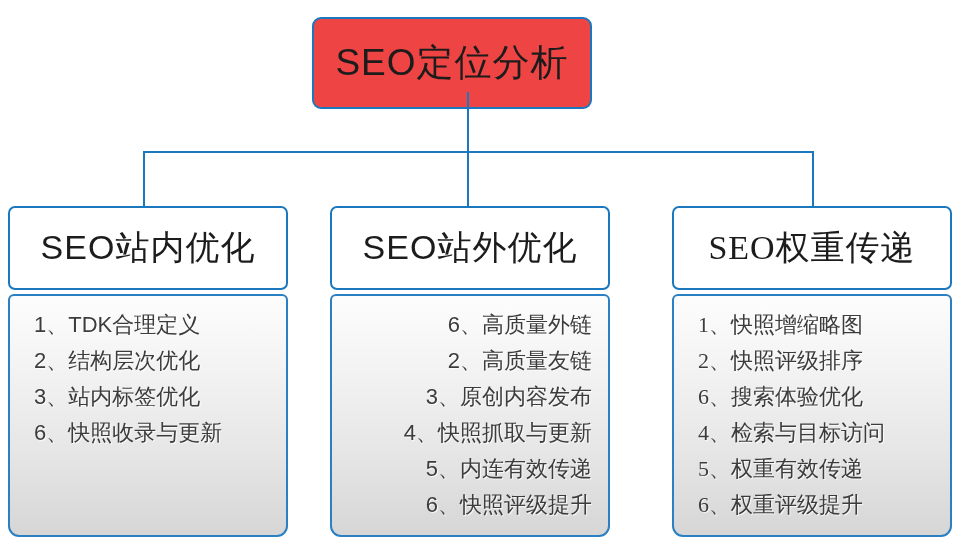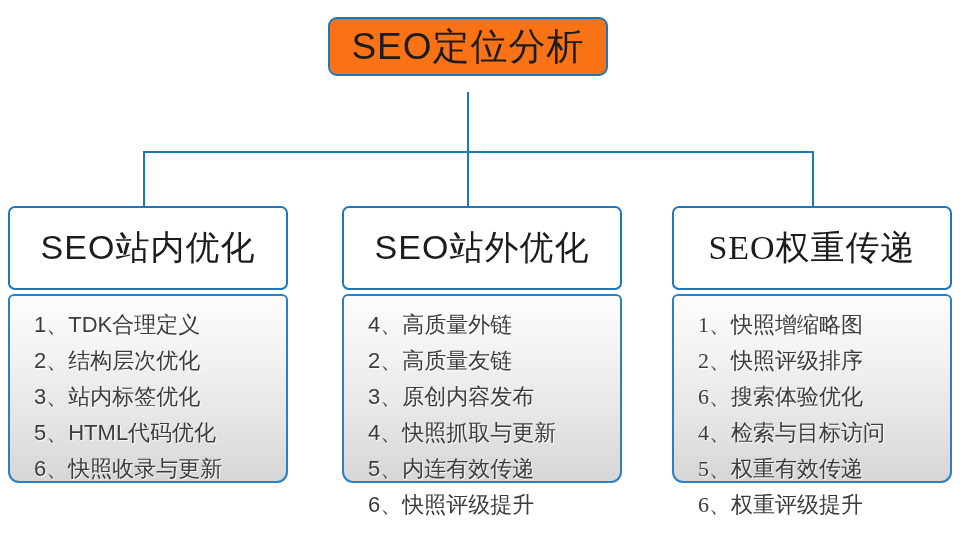--- a/index.html
+++ b/index.html
@@ -11,26 +11,26 @@
   .canvas {
     position: relative;
     width: 960px;
     height: 550px;
     background: #ffffff;
     overflow: hidden;
   }
   
   .top-box {
     position: absolute;
-    left: 328px;
+    left: 312px;
     top: 17px;
     width: 280px;
-    height: 59px;
+    height: 92px;
     box-sizing: border-box;
-    background: #f97316;
+    background: #ef4444;
     border: 2px solid #1b78be;
     border-radius: 9px;
     display: flex;
     align-items: center;
     justify-content: center;
     font-size: 37px;
     color: #1c1c1c;
     letter-spacing: 1px;
     white-space: nowrap;
   }
@@ -46,46 +46,46 @@
   .drop-left   { left: 143px; top: 151px; height: 56px; }
   .drop-center { left: 467px; top: 151px; height: 56px; }
   .drop-right  { left: 812px; top: 151px; height: 56px; }
   
   .column {
     position: absolute;
     top: 206px;
     width: 280px;
   }
   .col-0 { left: 8px;   }
-  .col-1 { left: 342px; }
+  .col-1 { left: 330px; text-align: right; }
   .col-2 { left: 672px; font-family: Liberation Serif, serif; }
   .col-header {
     box-sizing: border-box;
     width: 100%;
     height: 84px;
     background: #ffffff;
     border: 2px solid #1b78be;
     border-radius: 7px;
     display: flex;
     align-items: center;
     justify-content: center;
     font-size: 34px;
     color: #1c1c1c;
     letter-spacing: 1px;
     white-space: nowrap;
   }
   .col-list {
     box-sizing: border-box;
     margin-top: 4px;
     width: 100%;
-    height: 189px;
+    height: 243px;
     border: 2px solid #2a80c3;
     border-radius: 6px 6px 11px 11px;
     background: linear-gradient(180deg, #fdfdfd 0%, #f3f3f3 30%, #e6e6e6 65%, #d6d6d6 100%);
-    padding: 11px 0 0 24px;
+    padding: 11px 16px 0 24px;
   }
   .list-item {
     height: 36px;
     line-height: 36px;
     font-size: 22px;
     color: #3c3c3c;
     white-space: nowrap;
     text-shadow: 1px 1px 1px rgba(255,255,255,0.9);
   }
 </style>
@@ -105,31 +105,30 @@
   <div class="line v drop-right"></div>
 
   <div class="column col-0">
     <div class="col-header">
       <span>SEO站内优化</span>
     </div>
     <div class="col-list">
       <div class="list-item">1、TDK合理定义</div>
       <div class="list-item">2、结构层次优化</div>
       <div class="list-item">3、站内标签优化</div>
-      <div class="list-item">5、HTML代码优化</div>
       <div class="list-item">6、快照收录与更新</div>
     </div>
   </div>
 
   <div class="column col-1">
     <div class="col-header">
       <span>SEO站外优化</span>
     </div>
     <div class="col-list">
-      <div class="list-item">4、高质量外链</div>
+      <div class="list-item">6、高质量外链</div>
       <div class="list-item">2、高质量友链</div>
       <div class="list-item">3、原创内容发布</div>
       <div class="list-item">4、快照抓取与更新</div>
       <div class="list-item">5、内连有效传递</div>
       <div class="list-item">6、快照评级提升</div>
     </div>
   </div>
 
   <div class="column col-2">
     <div class="col-header">

